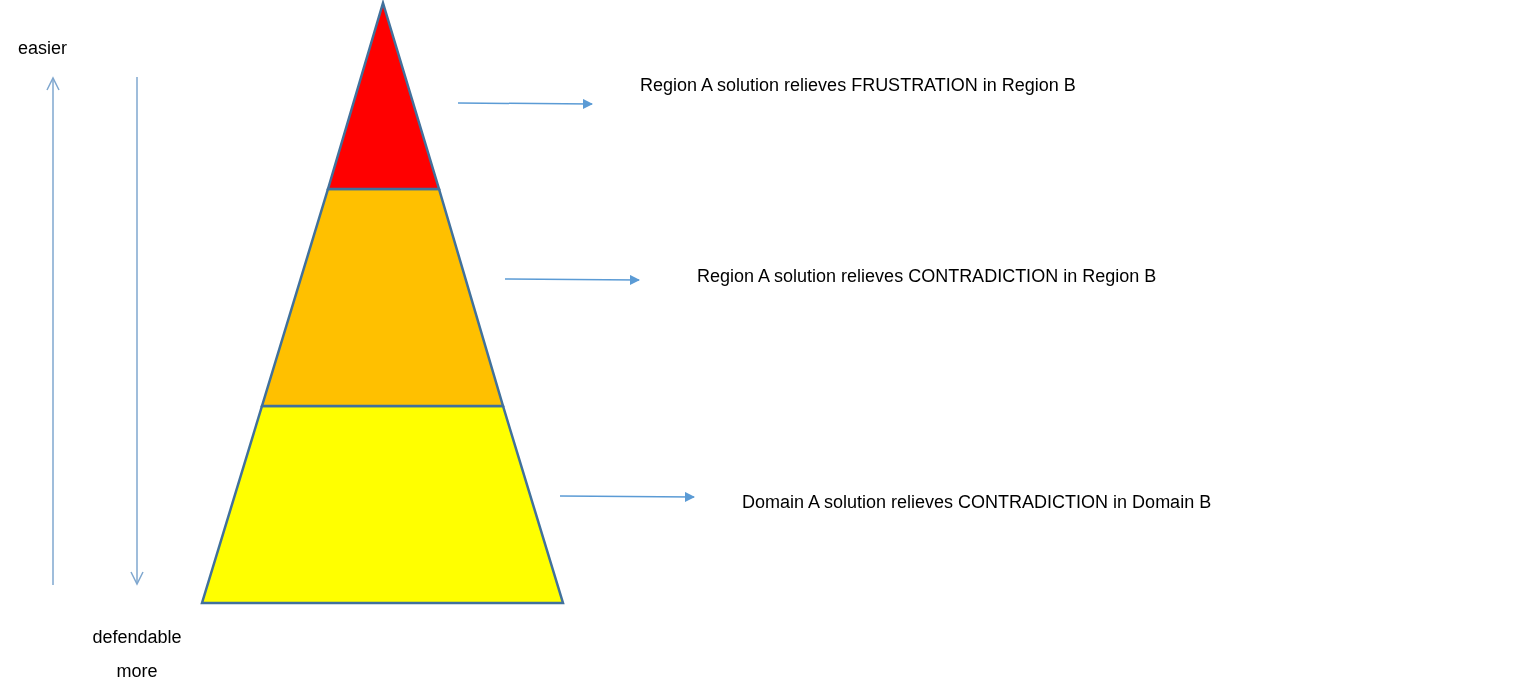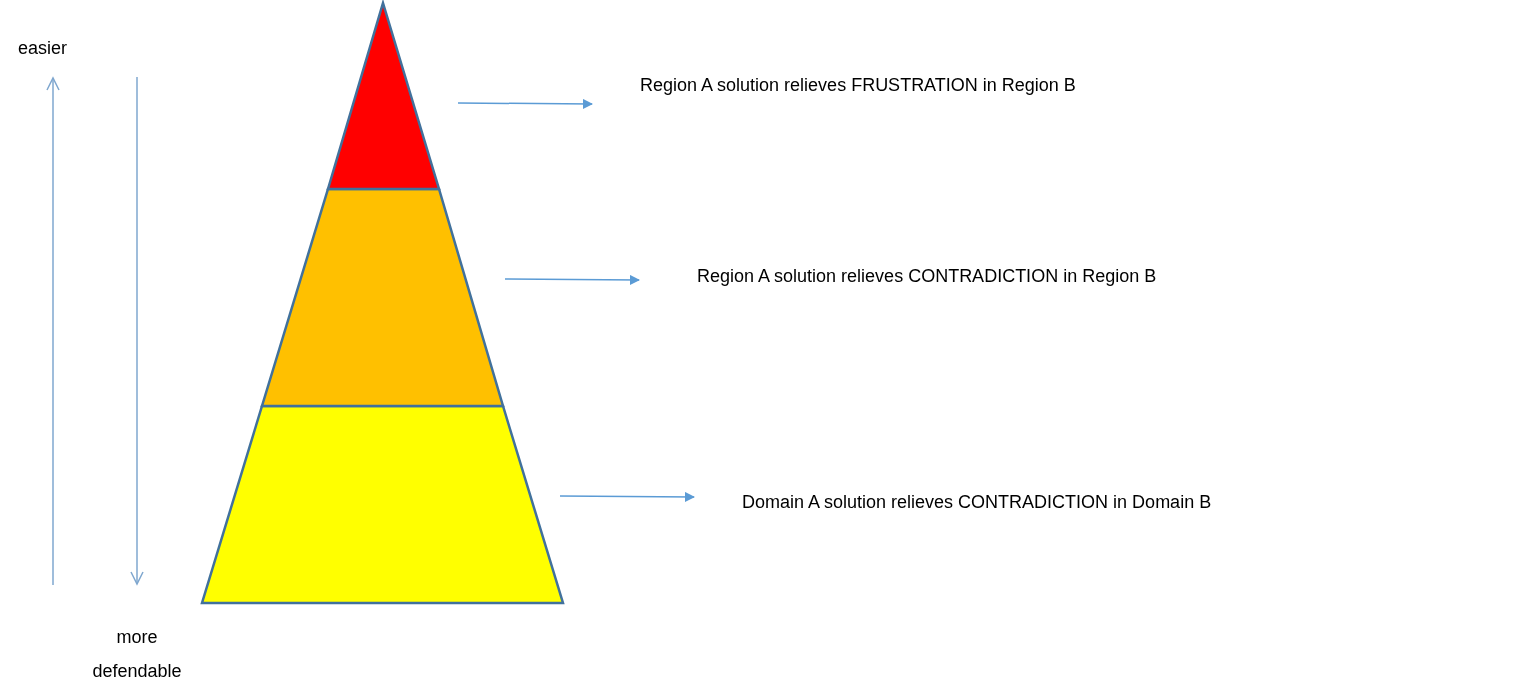--- a/index.html
+++ b/index.html
@@ -36,19 +36,19 @@
   <polygon id="lvl-middle" points="328,189 439,189 503,406 262,406" stroke-width="2.5" fill="#FFC000" stroke="#41719C"></polygon>
   <polygon id="lvl-top" points="383,3 439,189 328,189" stroke-width="2.5" fill="#FF0000" stroke="#41719C"></polygon>
 
   <line x1="458" y1="103" x2="592" y2="104" stroke="#5B9BD5" stroke-width="1.5" marker-end="url(#arrowhead)"></line>
   <line x1="505" y1="279" x2="639" y2="280" stroke="#5B9BD5" stroke-width="1.5" marker-end="url(#arrowhead)"></line>
   <line x1="560" y1="496" x2="694" y2="497" stroke="#5B9BD5" stroke-width="1.5" marker-end="url(#arrowhead)"></line>
 </svg>
 
 <div id="easier" class="lbl">easier</div>
 <div id="defend" class="lbl">
+  <div>defendable</div>
   <div>more</div>
-  <div>defendable</div>
 </div>
 
 <div id="t1" class="lbl">Region A solution relieves FRUSTRATION in Region B</div>
 <div id="t2" class="lbl">Region A solution relieves CONTRADICTION in Region B</div>
 <div id="t3" class="lbl">Domain A solution relieves CONTRADICTION in Domain B</div>
 
 </body></html>

